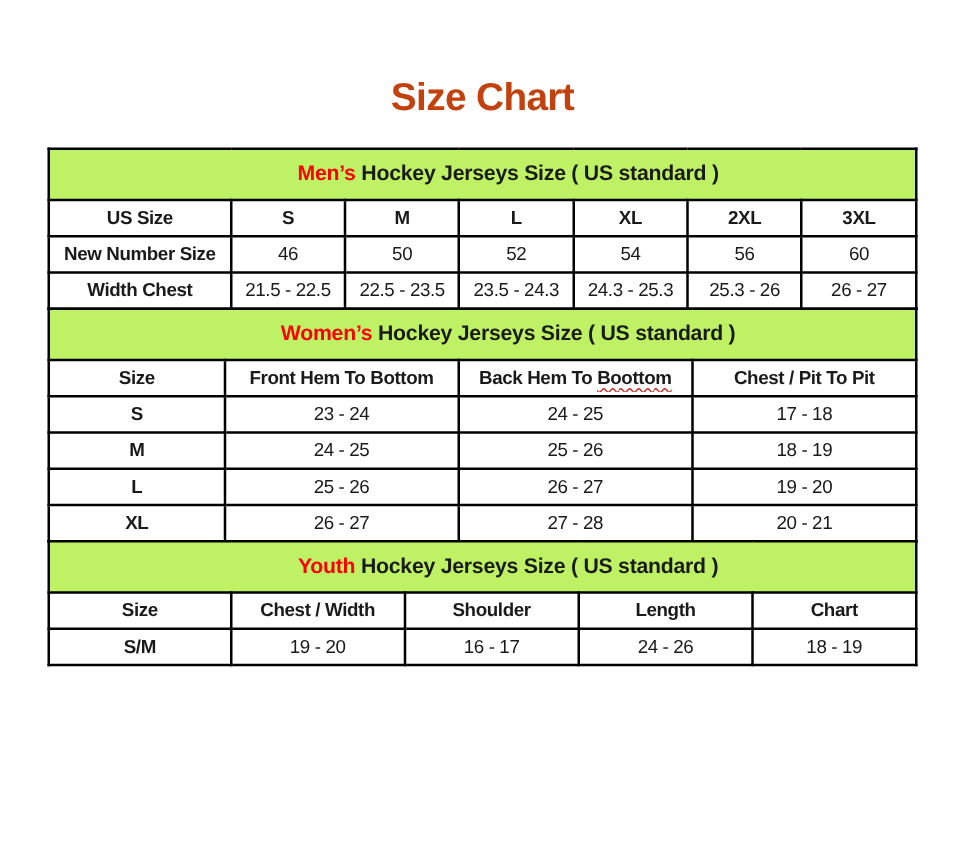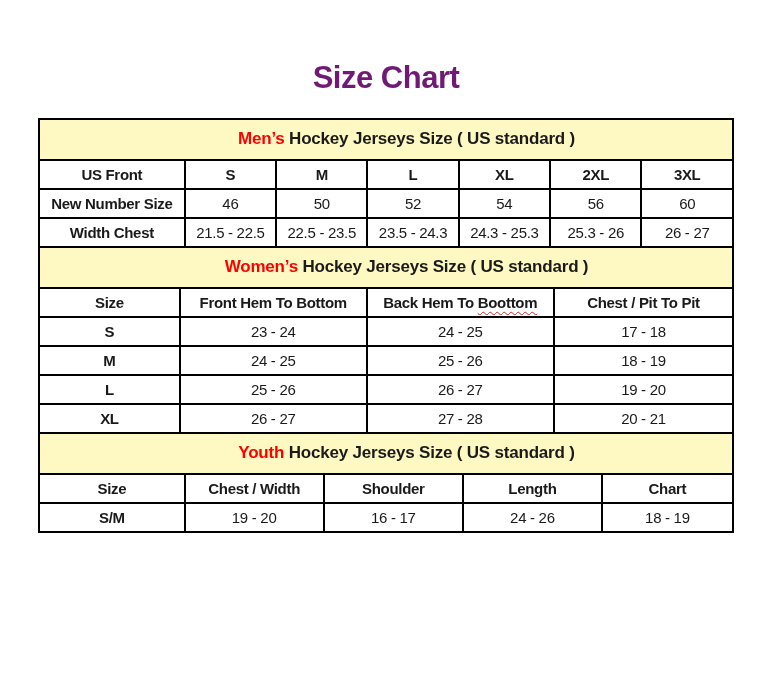--- a/index.html
+++ b/index.html
@@ -13,21 +13,21 @@
     height: 692px;
     overflow: hidden;
   }
   .page {
     width: 696px;
     margin-left: 38px;
   }
   .title {
     margin: 60px 0 0 0;
     text-align: center;
-    color: #701a75;
+    color: #c2410c;
     font-size: 31px;
     font-weight: bold;
     line-height: 1.15;
     letter-spacing: -0.5px;
   }
   .tables-wrap {
     margin-top: 22px;
   }
   table.size-table {
     width: 100%;
@@ -42,21 +42,21 @@
     border: 2px solid #000000;
     text-align: center;
     vertical-align: middle;
     font-size: 15px;
     color: #1a1a1a;
     padding: 3px 2px;
     height: 21px;
     letter-spacing: -0.3px;
   }
   .size-table tr.band td {
-    background: #fef9c3;
+    background: #bef264;
     font-weight: bold;
     font-size: 17px;
     height: 33px;
     letter-spacing: -0.2px;
     padding-left: 43px;
   }
   .size-table tr.head th {
     font-weight: bold;
   }
   .size-table td.size-label {
@@ -96,21 +96,21 @@
           <col style="width:13.2%">
       </colgroup>
       <tbody>
         <tr class="band">
           <td colspan="7">
             <span class="red">Men’s</span>
             <span>Hockey Jerseys Size ( US standard )</span>
           </td>
         </tr>
         <tr class="head">
-          <th>US Front</th>
+          <th>US Size</th>
           <th>S</th>
           <th>M</th>
           <th>L</th>
           <th>XL</th>
           <th>2XL</th>
           <th>3XL</th>
         </tr>
         <tr>
           <td class="row-label">New Number Size</td>
           <td>46</td>

